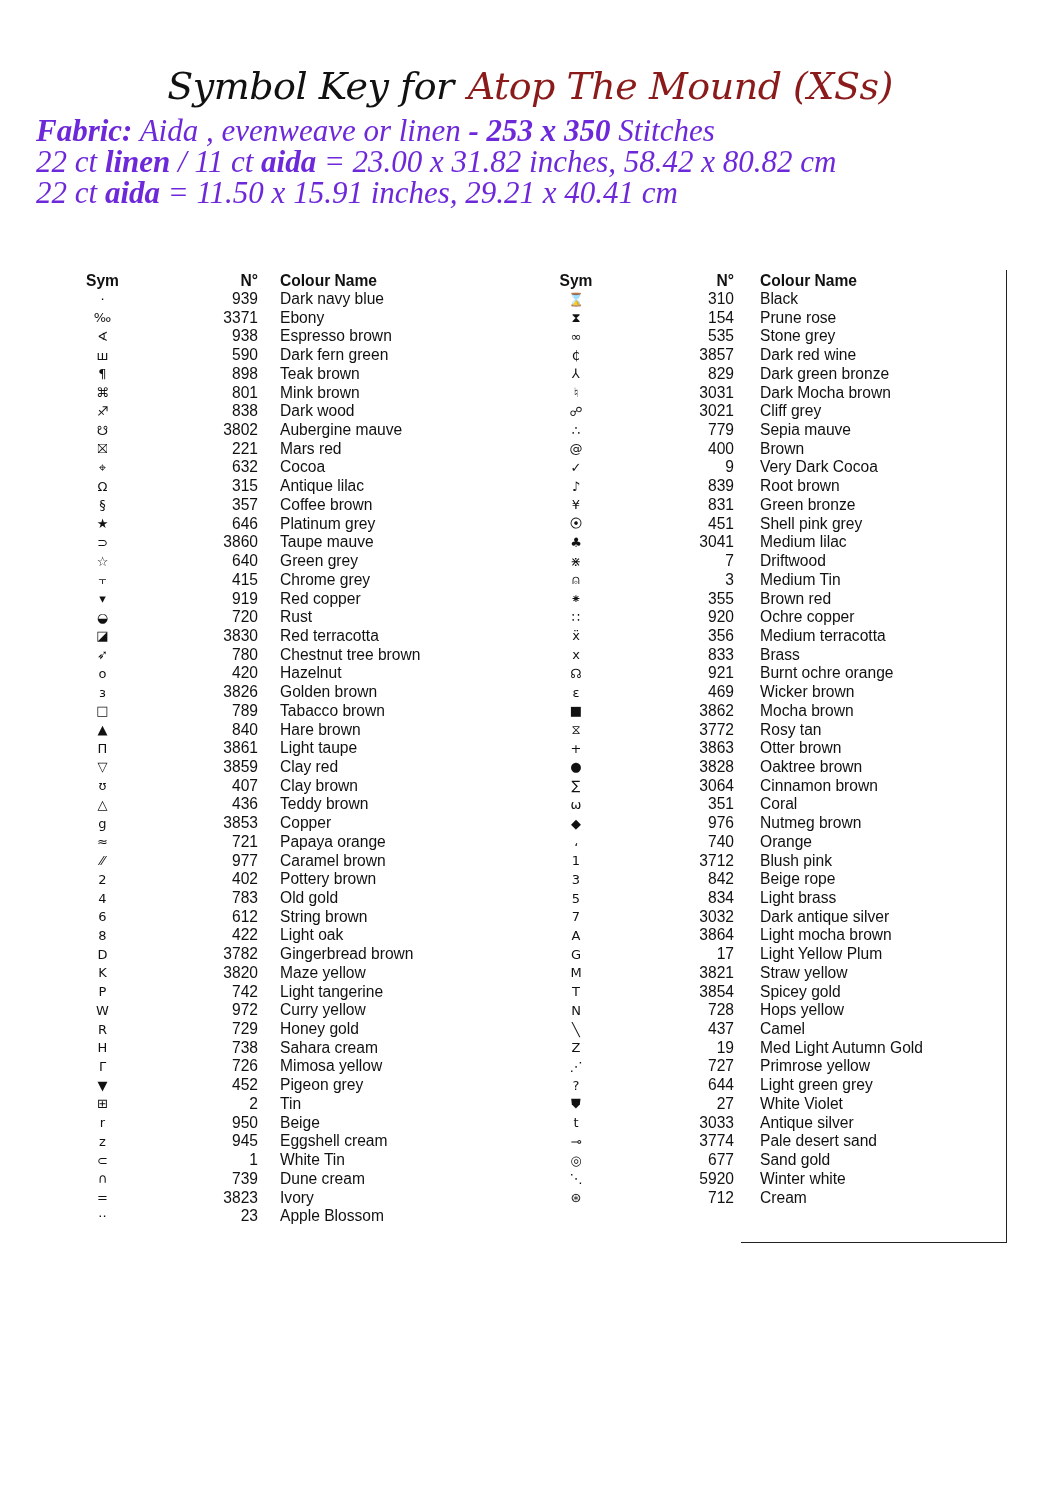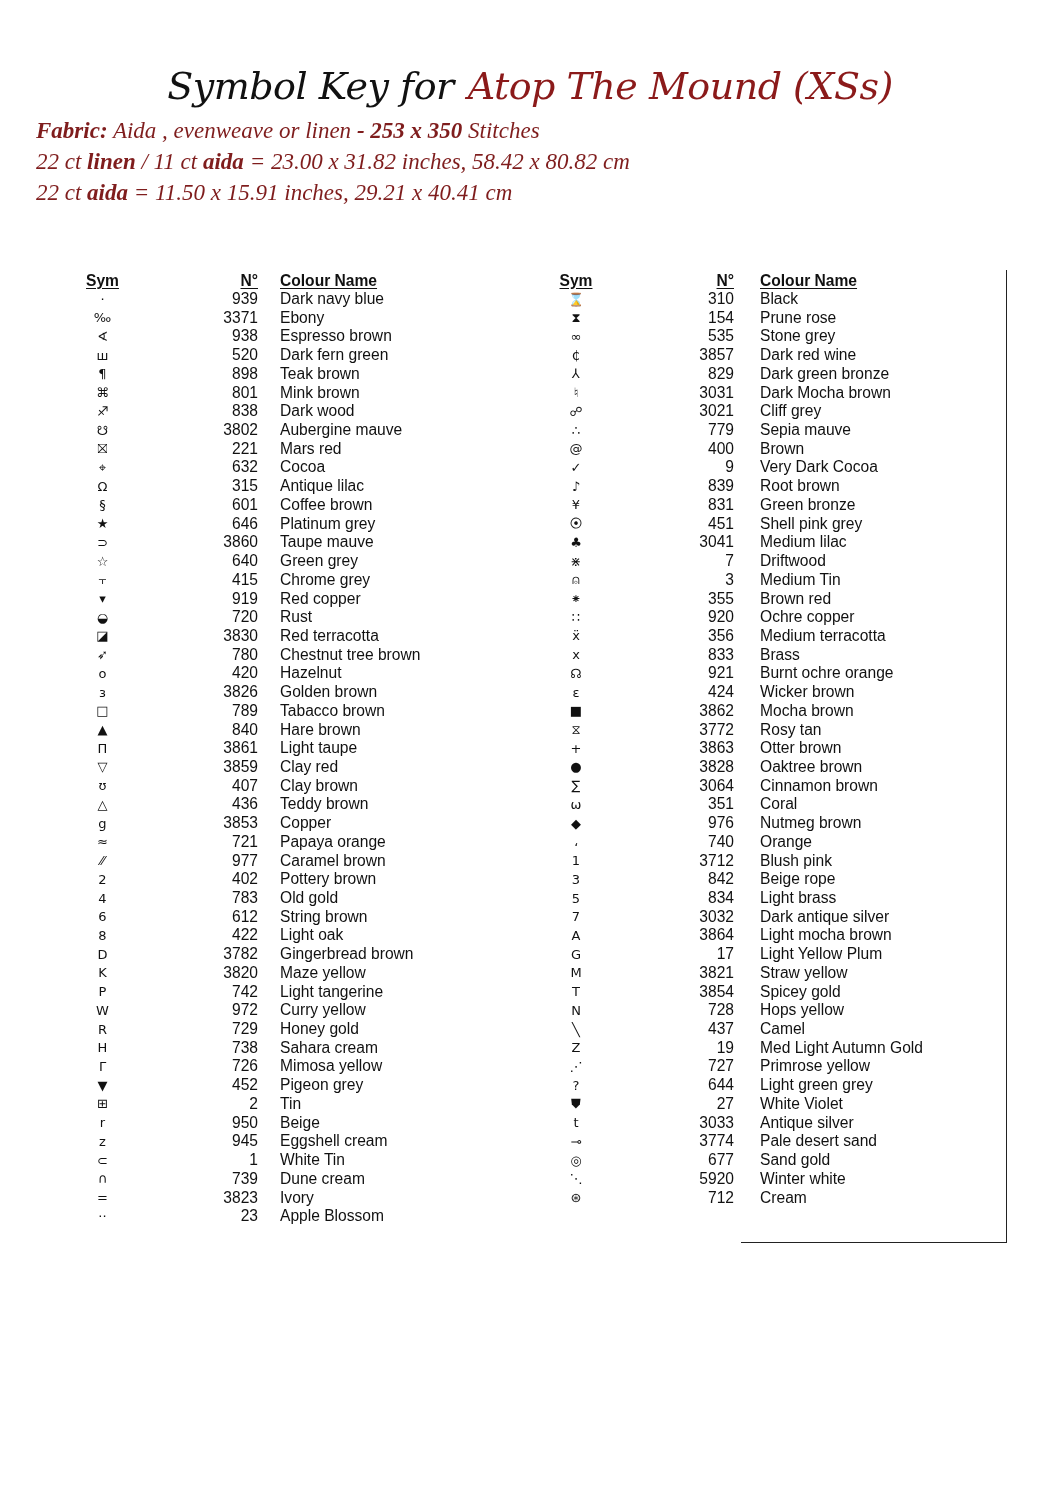--- a/index.html
+++ b/index.html
@@ -6,33 +6,33 @@
     body { width: 1060px; height: 1500px; position: relative; overflow: hidden; color: #111; }
     .title {
       position: absolute; top: 58px; left: 0; width: 1060px; text-align: center;
       font-family: "DejaVu Serif", serif; font-style: italic; font-size: 38px; line-height: 56px;
       letter-spacing: -0.5px;
     }
     .title .lead { color: #111; }
     .title .name { color: #8b1a1a; margin-left: 14px; }
     .specs {
       position: absolute; top: 116px; left: 36px; width: 1000px;
-      font-family: "Liberation Serif", serif; font-style: italic; font-size: 23px; line-height: 30.8px; color: #7f1d1d;
+      font-family: "Liberation Serif", serif; font-style: italic; font-size: 31px; line-height: 30.8px; color: #6d28d9;
     }
     .specs .line { white-space: nowrap; }
     .specs b { font-weight: bold; }
     .col {
       position: absolute; top: 272px;
       font-family: "Liberation Sans", sans-serif; font-size: 15.6px; color: #111;
     }
     .col-left { left: 70px; }
     .col-right { left: 550px; }
     .row { display: flex; height: 18.72px; line-height: 18.72px; align-items: center; }
     .hdr { height: 18px; line-height: 18px; font-weight: bold; }
-    .hdr span { text-decoration: underline; text-underline-offset: 2px; }
+    .hdr span { text-underline-offset: 2px; }
     .c-sym { width: 65px; text-align: center; }
     .c-num { width: 123px; text-align: right; }
     .c-name { padding-left: 22px; white-space: nowrap; }
     .col-right .c-sym { width: 52px; }
     .col-right .c-num { width: 132px; }
     .col-right .c-name { padding-left: 26px; }
     .sym-glyph { display: inline-block; font-family: "DejaVu Sans", sans-serif; font-size: 13px; }
     .frame-right {
       position: absolute; left: 1006px; top: 270px; width: 0; height: 973px;
       border-left: 1.5px solid #222;
@@ -72,21 +72,21 @@
         <div class="c-num"><span>3371</span></div>
         <div class="c-name"><span>Ebony</span></div>
       </div>
       <div class="row">
         <div class="c-sym"><span class="sym-glyph">∢</span></div>
         <div class="c-num"><span>938</span></div>
         <div class="c-name"><span>Espresso brown</span></div>
       </div>
       <div class="row">
         <div class="c-sym"><span class="sym-glyph">ш</span></div>
-        <div class="c-num"><span>520</span></div>
+        <div class="c-num"><span>590</span></div>
         <div class="c-name"><span>Dark fern green</span></div>
       </div>
       <div class="row">
         <div class="c-sym"><span class="sym-glyph">¶</span></div>
         <div class="c-num"><span>898</span></div>
         <div class="c-name"><span>Teak brown</span></div>
       </div>
       <div class="row">
         <div class="c-sym"><span class="sym-glyph">⌘</span></div>
         <div class="c-num"><span>801</span></div>
@@ -112,21 +112,21 @@
         <div class="c-num"><span>632</span></div>
         <div class="c-name"><span>Cocoa</span></div>
       </div>
       <div class="row">
         <div class="c-sym"><span class="sym-glyph">Ω</span></div>
         <div class="c-num"><span>315</span></div>
         <div class="c-name"><span>Antique lilac</span></div>
       </div>
       <div class="row">
         <div class="c-sym"><span class="sym-glyph">§</span></div>
-        <div class="c-num"><span>601</span></div>
+        <div class="c-num"><span>357</span></div>
         <div class="c-name"><span>Coffee brown</span></div>
       </div>
       <div class="row">
         <div class="c-sym"><span class="sym-glyph">★</span></div>
         <div class="c-num"><span>646</span></div>
         <div class="c-name"><span>Platinum grey</span></div>
       </div>
       <div class="row">
         <div class="c-sym"><span class="sym-glyph">⊃</span></div>
         <div class="c-num"><span>3860</span></div>
@@ -422,21 +422,21 @@
         <div class="c-num"><span>833</span></div>
         <div class="c-name"><span>Brass</span></div>
       </div>
       <div class="row">
         <div class="c-sym"><span class="sym-glyph">☊</span></div>
         <div class="c-num"><span>921</span></div>
         <div class="c-name"><span>Burnt ochre orange</span></div>
       </div>
       <div class="row">
         <div class="c-sym"><span class="sym-glyph">ε</span></div>
-        <div class="c-num"><span>424</span></div>
+        <div class="c-num"><span>469</span></div>
         <div class="c-name"><span>Wicker brown</span></div>
       </div>
       <div class="row">
         <div class="c-sym"><span class="sym-glyph">■</span></div>
         <div class="c-num"><span>3862</span></div>
         <div class="c-name"><span>Mocha brown</span></div>
       </div>
       <div class="row">
         <div class="c-sym"><span class="sym-glyph">⧖</span></div>
         <div class="c-num"><span>3772</span></div>

